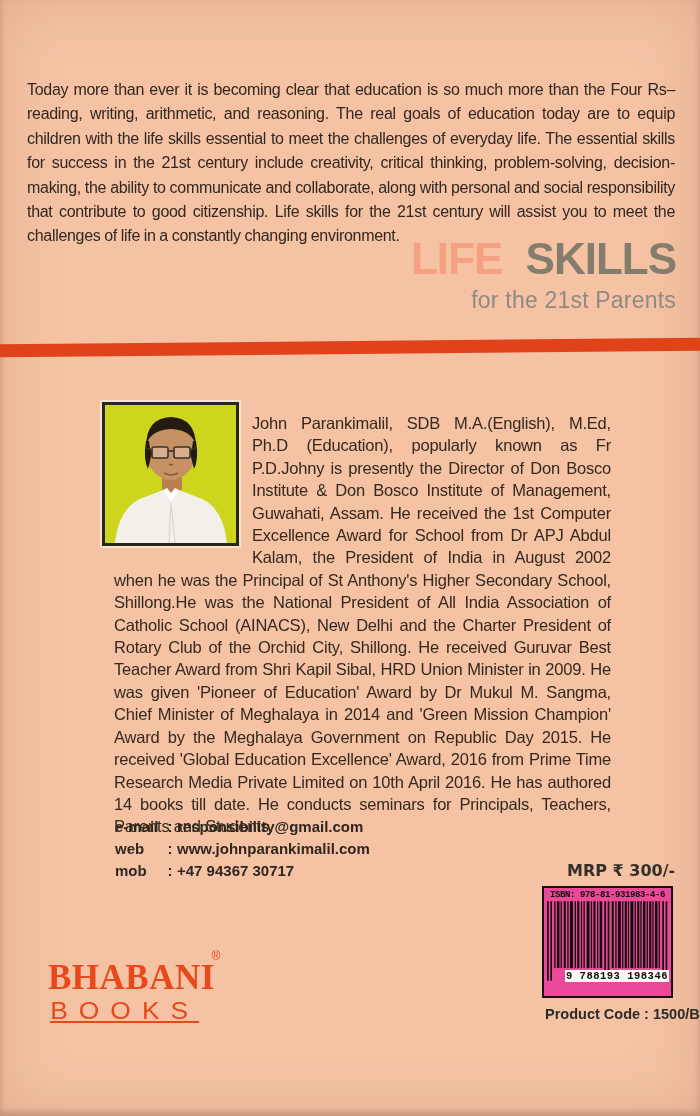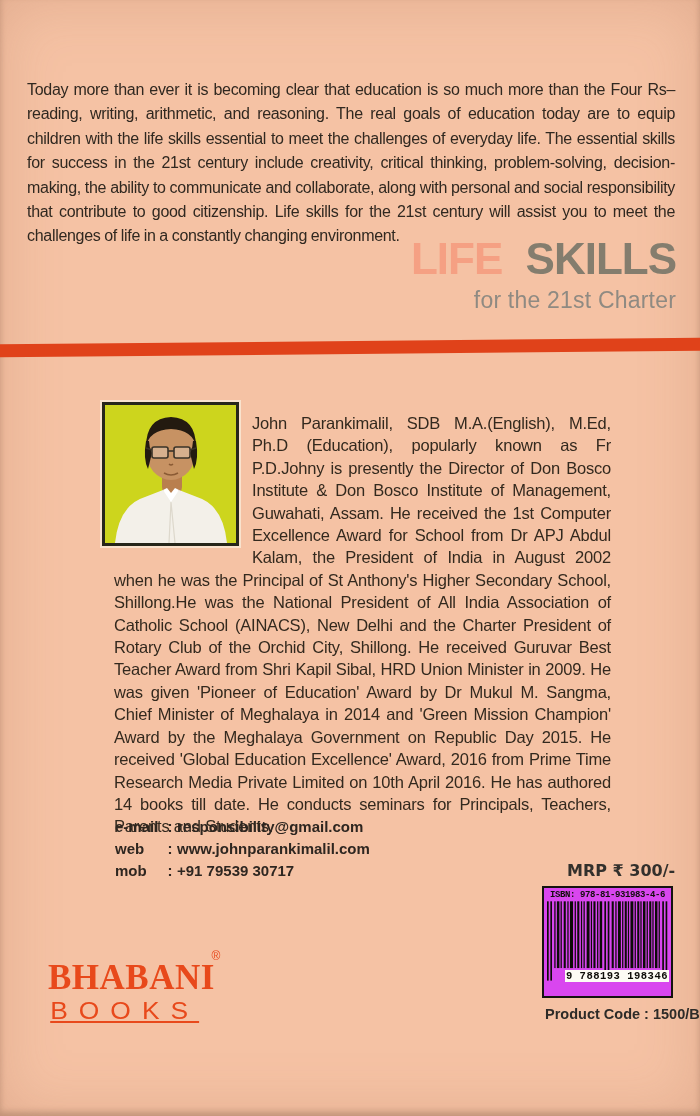--- a/index.html
+++ b/index.html
@@ -55,21 +55,21 @@
   .contact-label{width:48px;}
   .contact-sep{width:14px;text-align:center;}
   
   .mrp{
     position:absolute;left:567px;top:861px;
     font-family:"DejaVu Sans",sans-serif;
     font-size:16px;font-weight:700;color:#33302c;white-space:nowrap;
   }
   .barcode-box{
     position:absolute;left:542px;top:886px;width:131px;height:112px;
-    background:#d946ef;border:2px solid #15130f;box-sizing:border-box;
+    background:#ec4899;border:2px solid #15130f;box-sizing:border-box;
     padding:2px 2px 0 2px;
   }
   .isbn-label{
     font-family:"Liberation Mono",monospace;
     font-size:9px;font-weight:700;letter-spacing:-0.4px;
     color:#100e0a;white-space:nowrap;text-align:center;
   }
   .bars-wrap{position:relative;margin-top:1px;height:84px;}
   .bars-wrap svg{display:block;margin:0 auto;}
   .barcode-digits{
@@ -105,21 +105,21 @@
 </style>
 </head>
 <body>
 
 <div class="page">
 
   <p class="intro">Today more than ever it is becoming clear that education is so much more than the Four Rs– reading, writing, arithmetic, and reasoning. The real goals of education today are to equip children with the life skills essential to meet the challenges of everyday life. The essential skills for success in the 21st century include creativity, critical thinking, problem-solving, decision-making, the ability to communicate and collaborate, along with personal and social responsibility that contribute to good citizenship. Life skills for the 21st century will assist you to meet the challenges of life in a constantly changing environment.</p>
 
   <div class="title-block">
     <div class="title-main"><span class="title-life">LIFE</span><span> </span><span class="title-skills">SKILLS</span></div>
-    <div class="title-sub">for the 21st Charter</div>
+    <div class="title-sub">for the 21st Parents</div>
   </div>
 
   <div class="red-bar"></div>
 
   <div class="author-section">
     <div class="author-photo">
       <svg width="131" height="138" viewBox="0 0 131 138" xmlns="http://www.w3.org/2000/svg">
         <rect width="131" height="138" fill="#cdd51d"></rect>
         <rect x="57" y="64" width="20" height="26" rx="8" fill="#b97f4e"></rect>
         <ellipse cx="66" cy="46" rx="25" ry="29" fill="#c79263"></ellipse>
@@ -150,21 +150,21 @@
       <span class="contact-value">responsibility@gmail.com</span>
     </div>
     <div class="contact-row">
       <span class="contact-label">web</span>
       <span class="contact-sep">:</span>
       <span class="contact-value">www.johnparankimalil.com</span>
     </div>
     <div class="contact-row">
       <span class="contact-label">mob</span>
       <span class="contact-sep">:</span>
-      <span class="contact-value">+91 79539 30717</span>
+      <span class="contact-value">+47 94367 30717</span>
     </div>
   </div>
 
   <div class="mrp">MRP ₹ 300/-</div>
 
   <div class="barcode-box">
     <div class="isbn-label">ISBN: 978-81-931983-4-6</div>
     <div class="bars-wrap">
       <svg width="121" height="82" viewBox="0 0 116 78" xmlns="http://www.w3.org/2000/svg">
         <g fill="#0d0b08">

